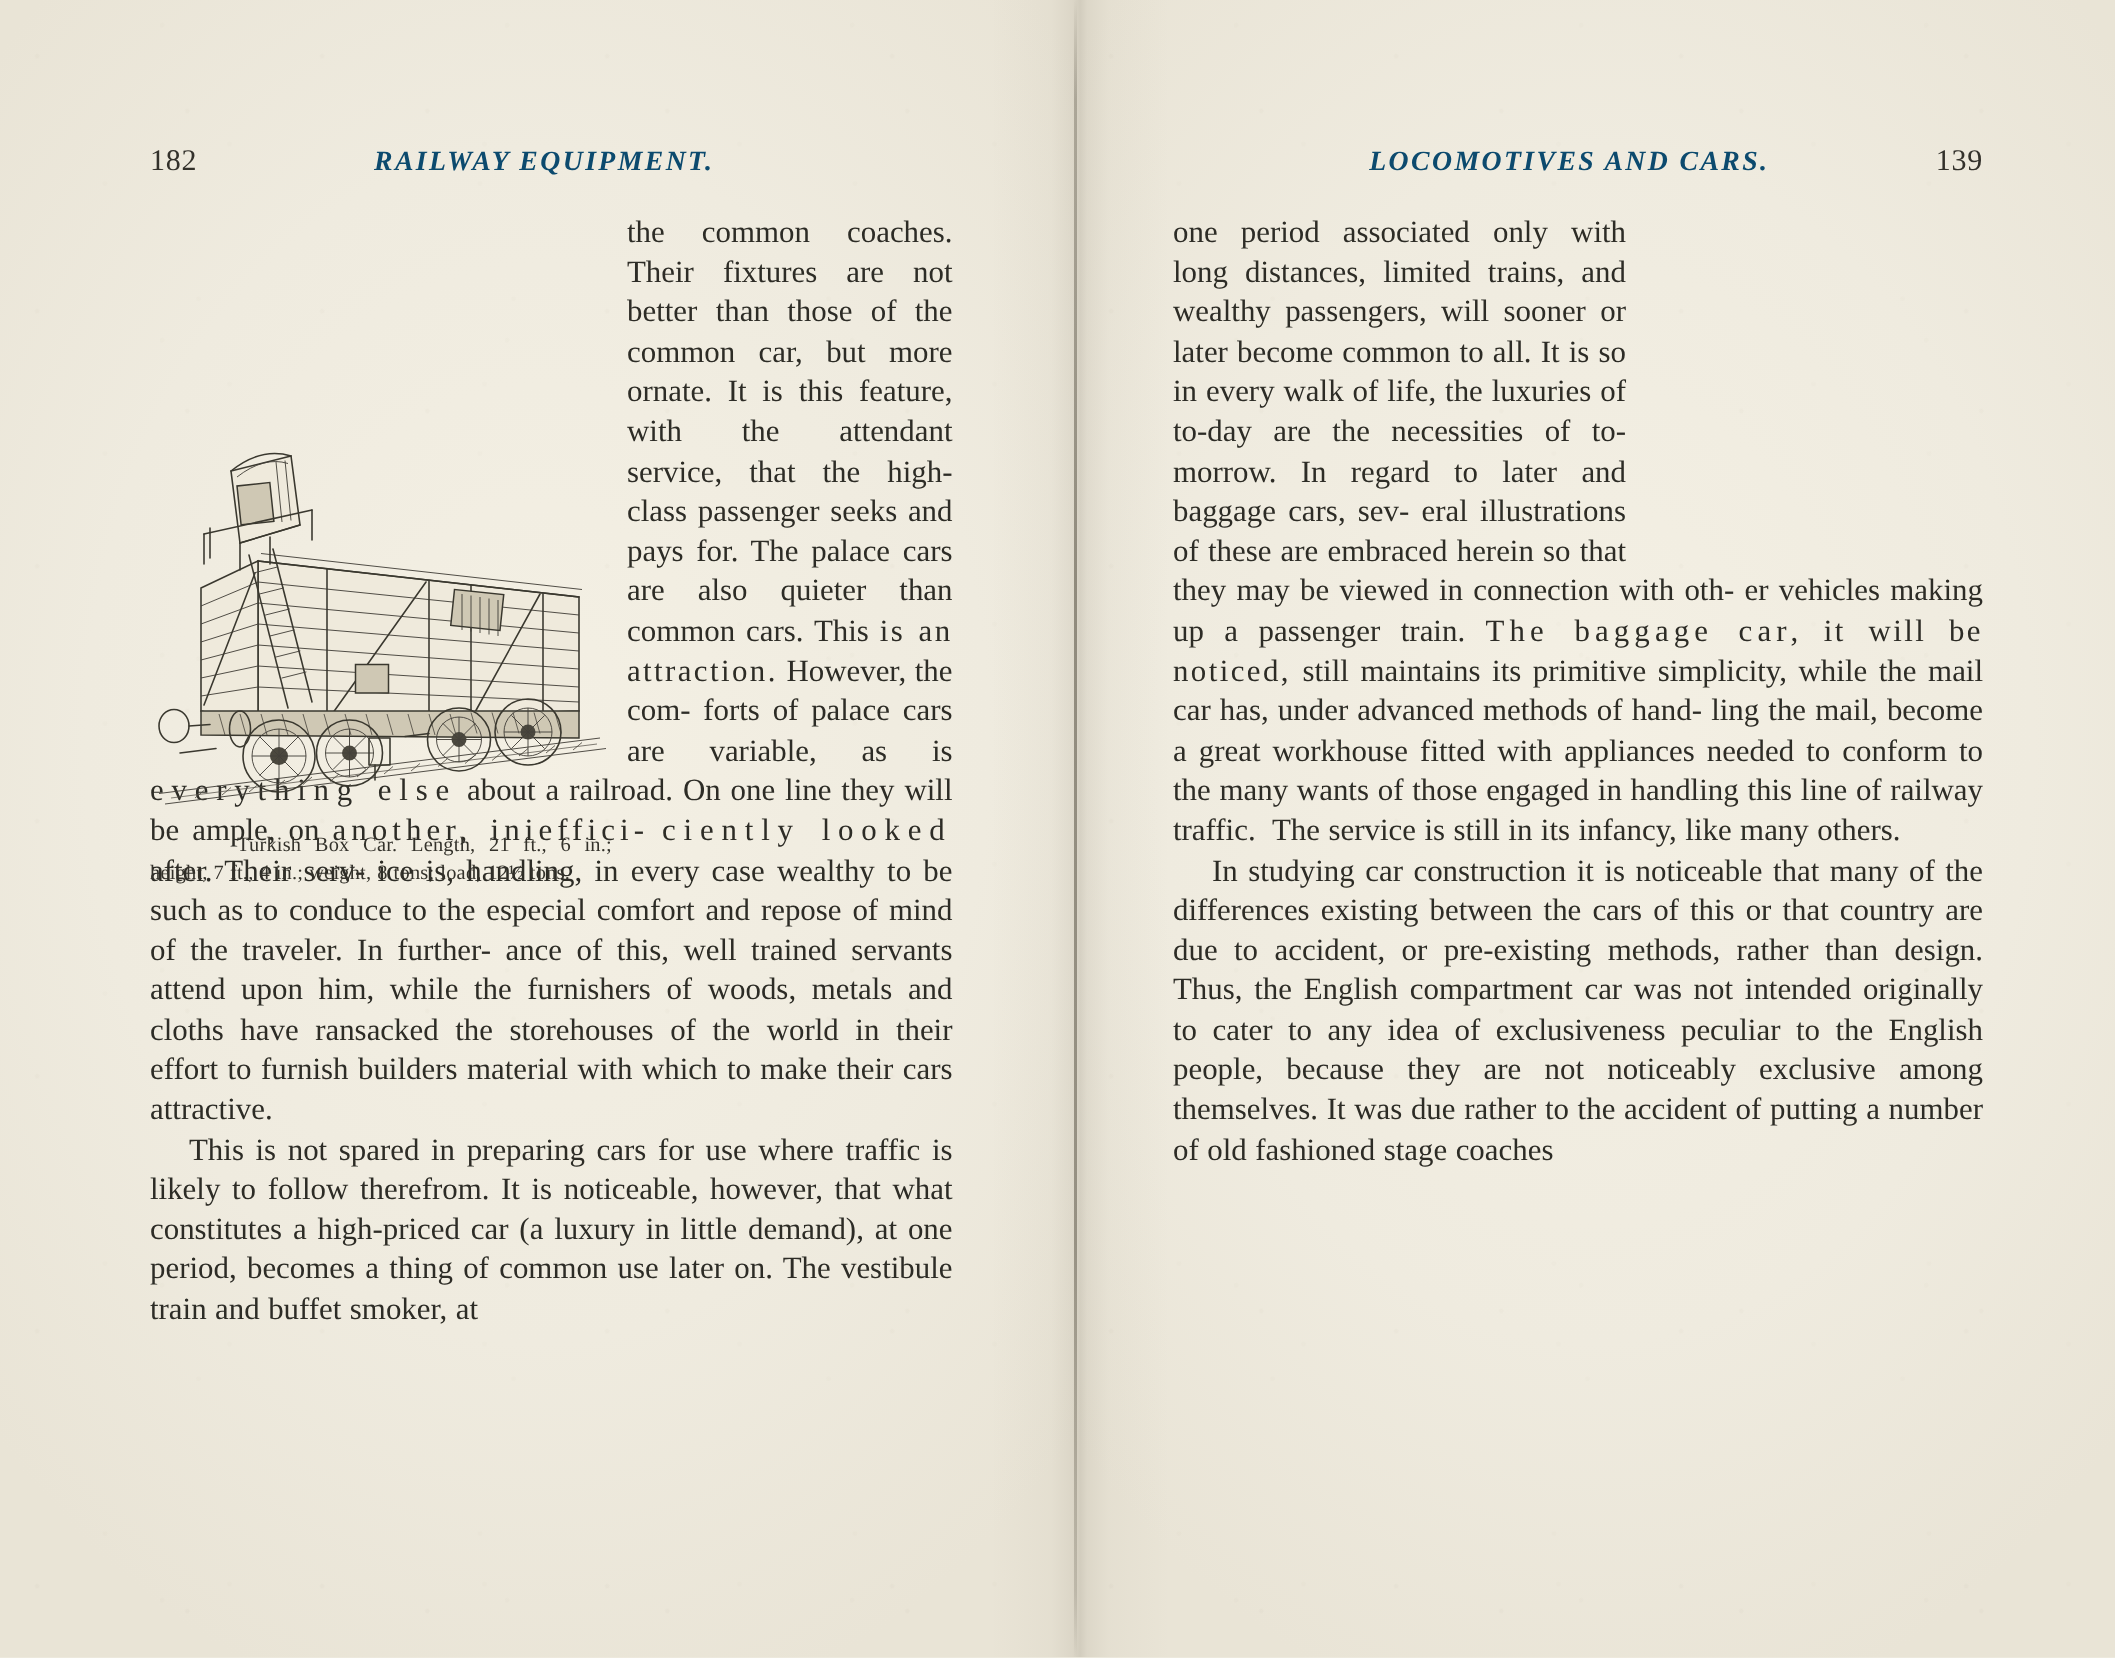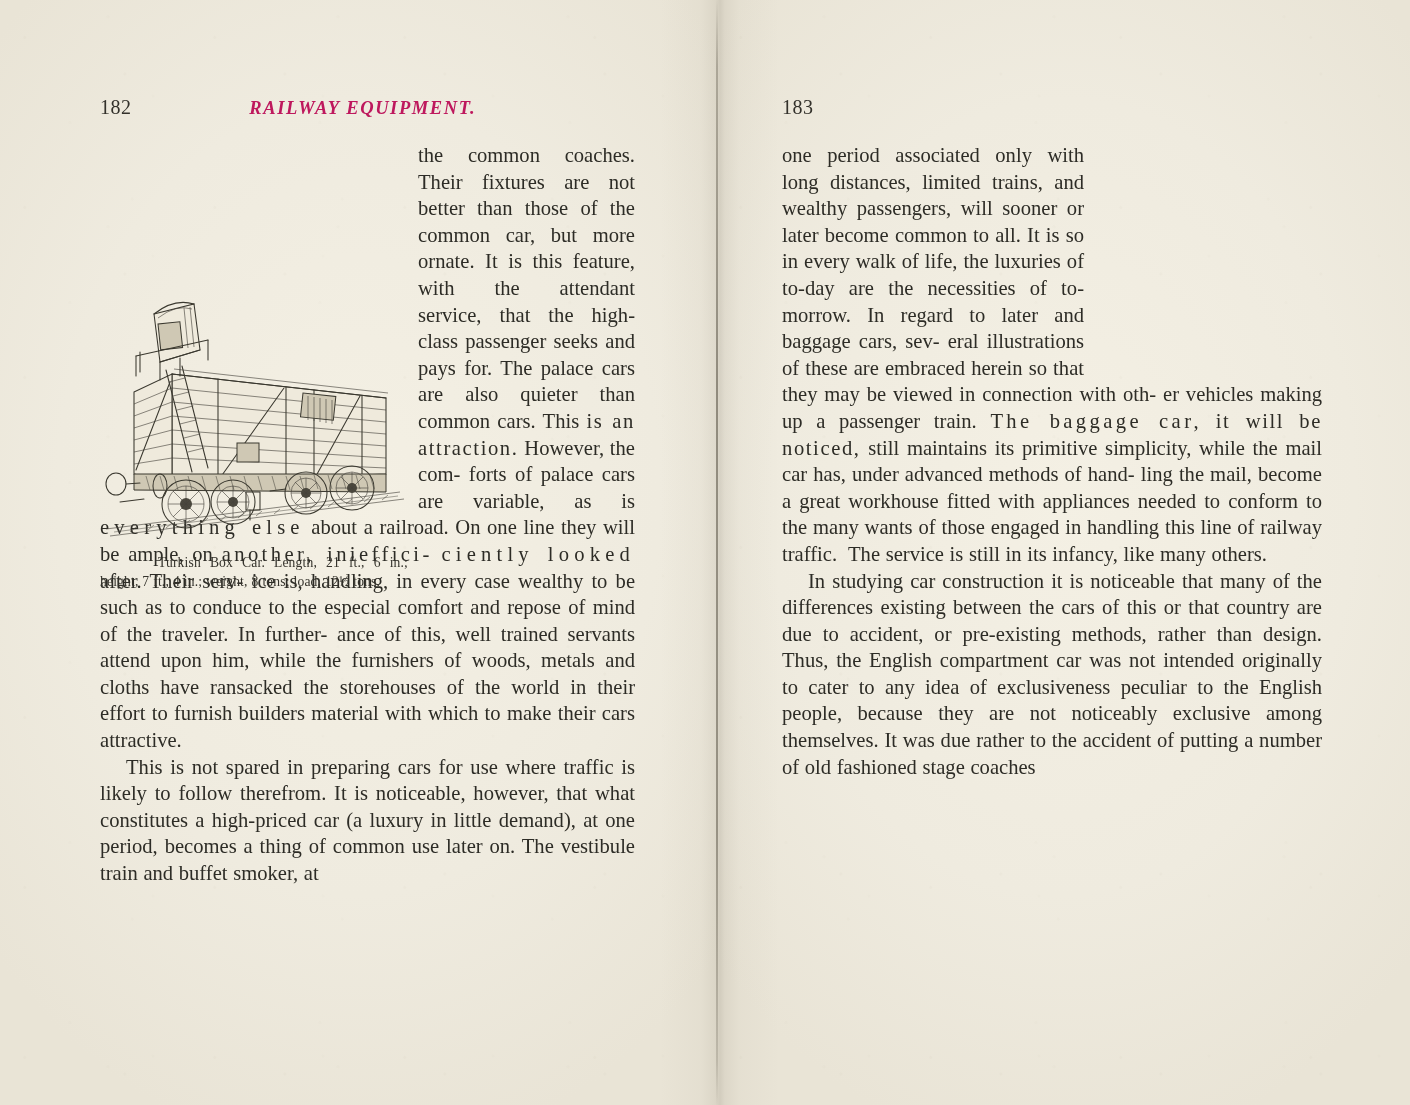--- a/index.html
+++ b/index.html
@@ -102,21 +102,21 @@
     letter-spacing: .5px;
     color: #33312b;
   }
   .head-title {
     flex: 1;
     text-align: center;
     font-style: italic;
     font-weight: bold;
     font-size: 18.5px;
     letter-spacing: 1.6px;
-    color: #be185d;
+    color: #0c4a6e;
   }
   .page.left  .head-title { padding-right: 42px; }
   .page.right .head-title { padding-left: 20px; }
 
   
   .column {
     position: absolute;
     font-size: 20.6px;
     line-height: 26.6px;
     text-align: justify;
@@ -438,21 +438,22 @@
       </div>
       <div class="caption">
         <span class="lead">Turkish Box Car.  Length, 21 ft., 6 in.; height, 7 ft., 4 in.;  weight, 8 tons; load, 12½ tons.</span>
       </div>
     </div>
   </div>
 
   <div class="page right">
 
     <div class="running-head">
-      <span class="folio">183</span>
+      <span class="head-title">LOCOMOTIVES AND CARS.</span>
+      <span class="folio">139</span>
     </div>
 
     <div class="column">
       <div class="wrap-right-fig"></div>
       <p>
         <span>one period associated only with long distances,</span>
         <span>limited trains, and wealthy passengers, will</span>
         <span>sooner or later become common to all.  It is so</span>
         <span>in every walk of life, the luxuries of to-day are</span>
         <span>the necessities of to-morrow.  In regard to later</span>

